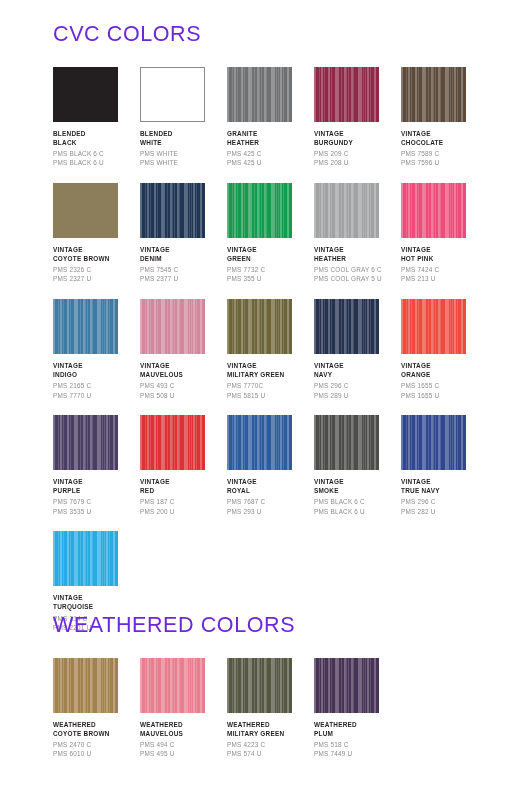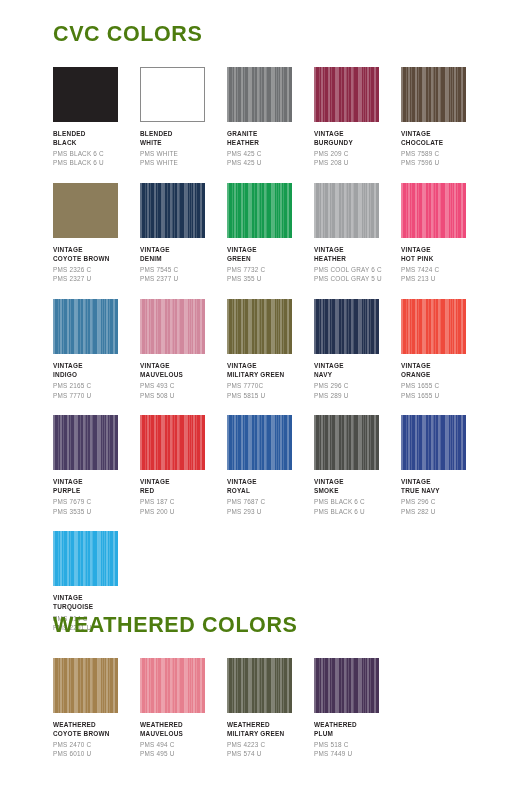--- a/index.html
+++ b/index.html
@@ -15,23 +15,23 @@
     width: 515px;
     height: 792px;
     background: #ffffff;
   }
   .section { position: absolute; left: 0; width: 515px; }
   #section-cvc { top: 24px; }
   #section-weathered { top: 615px; }
 
   .section-title {
     font-size: 21.5px;
-    font-weight: 700;
+    font-weight: 400;
     letter-spacing: 0.6px;
-    color: #4d7c0f;
+    color: #6d28d9;
     padding-left: 53px;
     line-height: 1;
     margin-bottom: 0;
   }
 
   .swatch-grid {
     display: grid;
     grid-template-columns: repeat(5, 87px);
     padding-left: 53px;
     padding-top: 21px;

